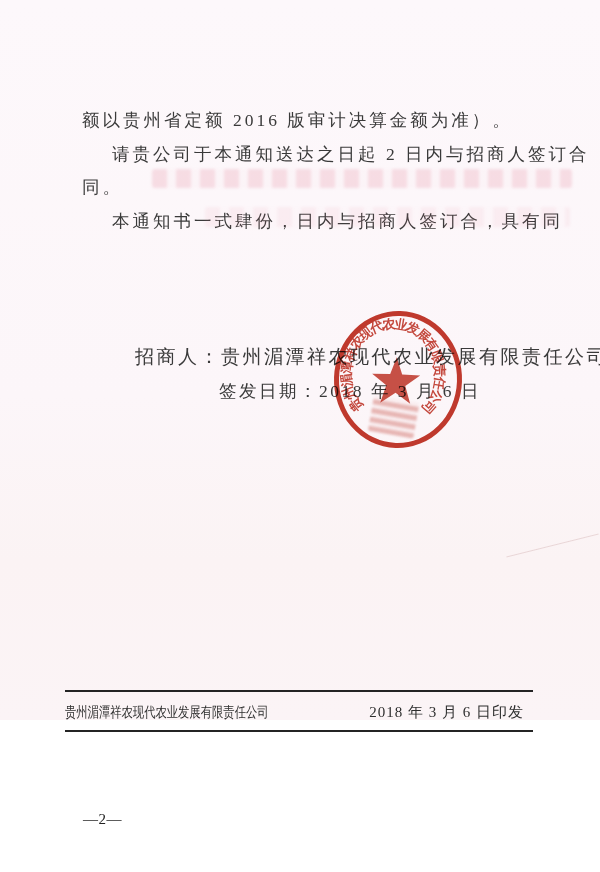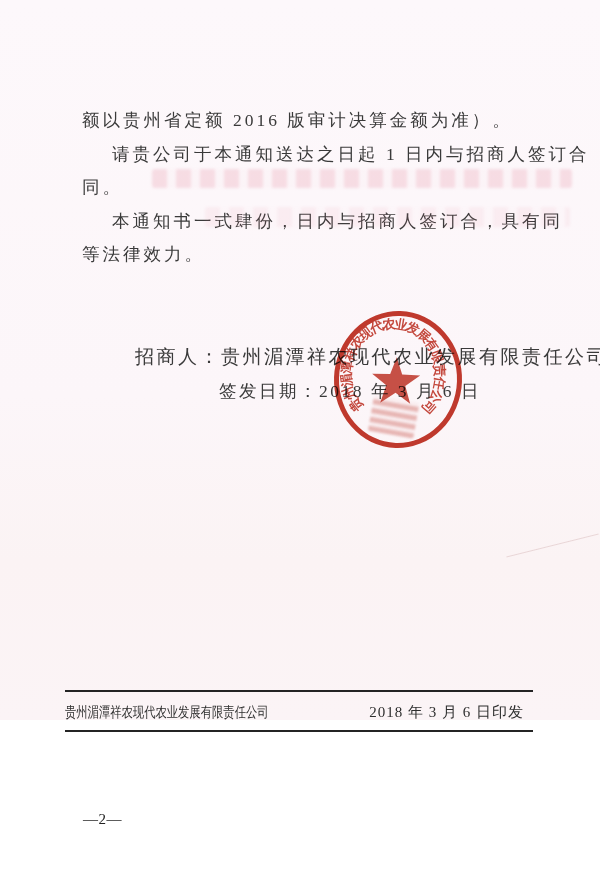--- a/index.html
+++ b/index.html
@@ -80,24 +80,23 @@
     background:rgba(200,160,160,.35);transform:rotate(-14deg);filter:blur(.4px);
   }
 </style>
 </head>
 <body>
 
 <div class="page">
 
   <div class="body-text">
     <div class="body-line">额以贵州省定额 2016 版审计决算金额为准）。</div>
-    <div class="body-line indent">请贵公司于本通知送达之日起 1 日内与招商人签订合</div>
+    <div class="body-line indent">请贵公司于本通知送达之日起 2 日内与招商人签订合</div>
     <div class="body-line">同。</div>
     <div class="body-line indent">本通知书一式肆份，日内与招商人签订合，具有同</div>
-    <div class="body-line">等法律效力。</div>
   </div>
 
   <div class="bleed-band bleed-1"></div>
   <div class="bleed-band bleed-2"></div>
 
   <div class="sig-issuer">招商人：贵州湄潭祥农现代农业发展有限责任公司</div>
   <div class="sig-date">签发日期：2018 年 3 月 6 日</div>
 
   <div class="seal" style="border-color: rgb(194, 59, 46);">
     <div>

